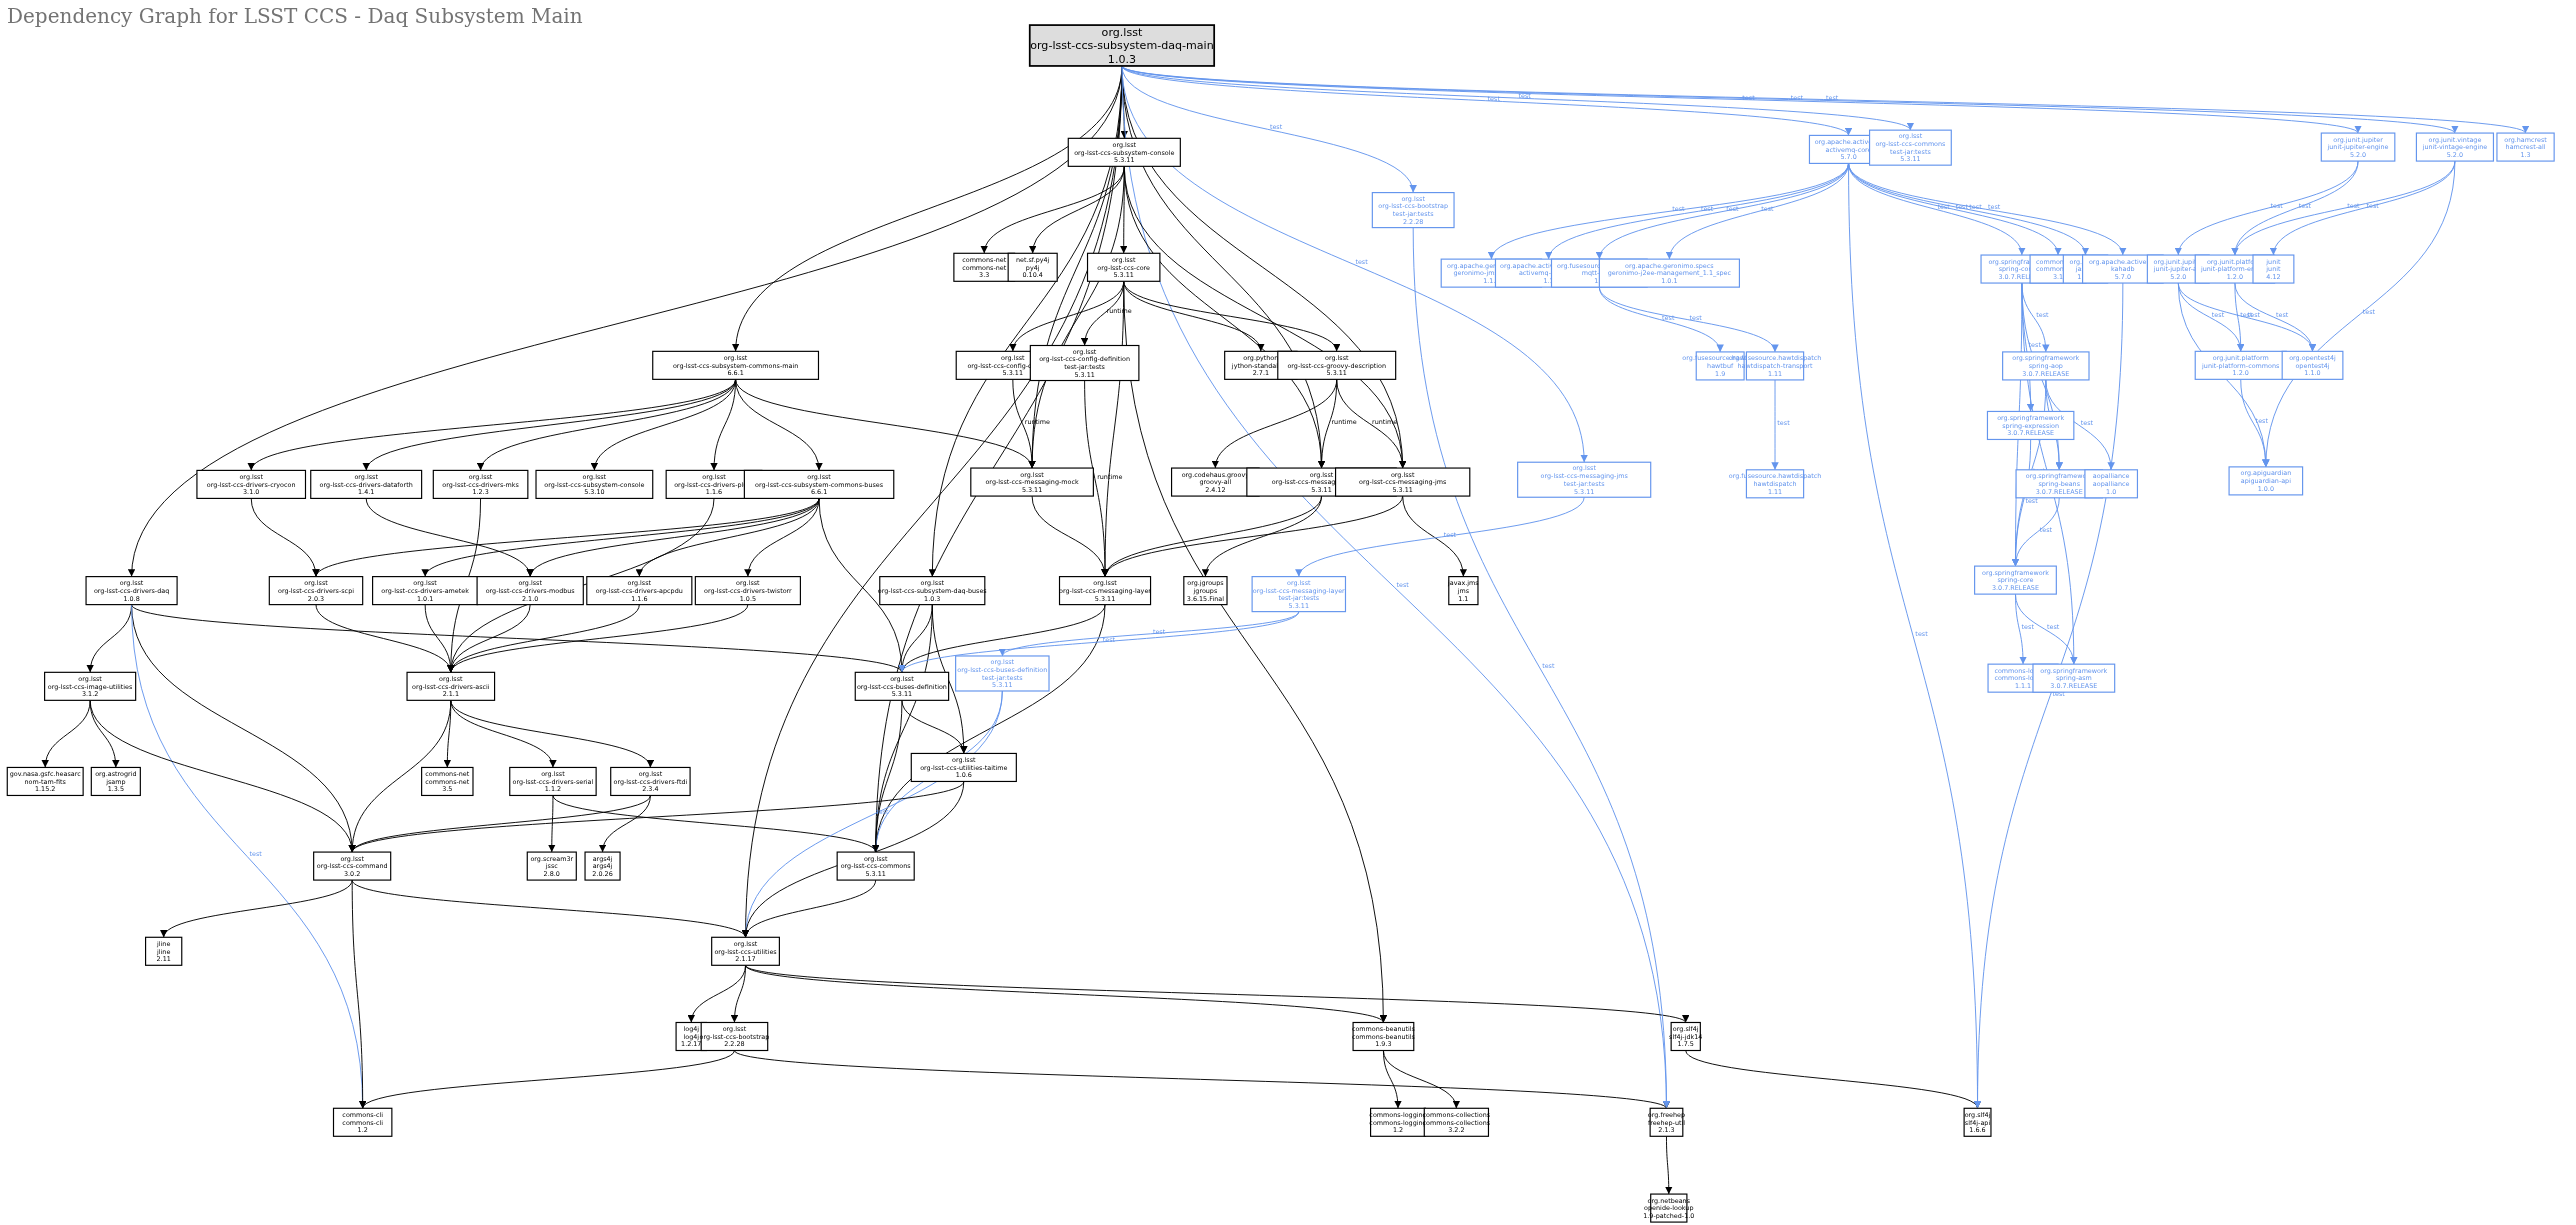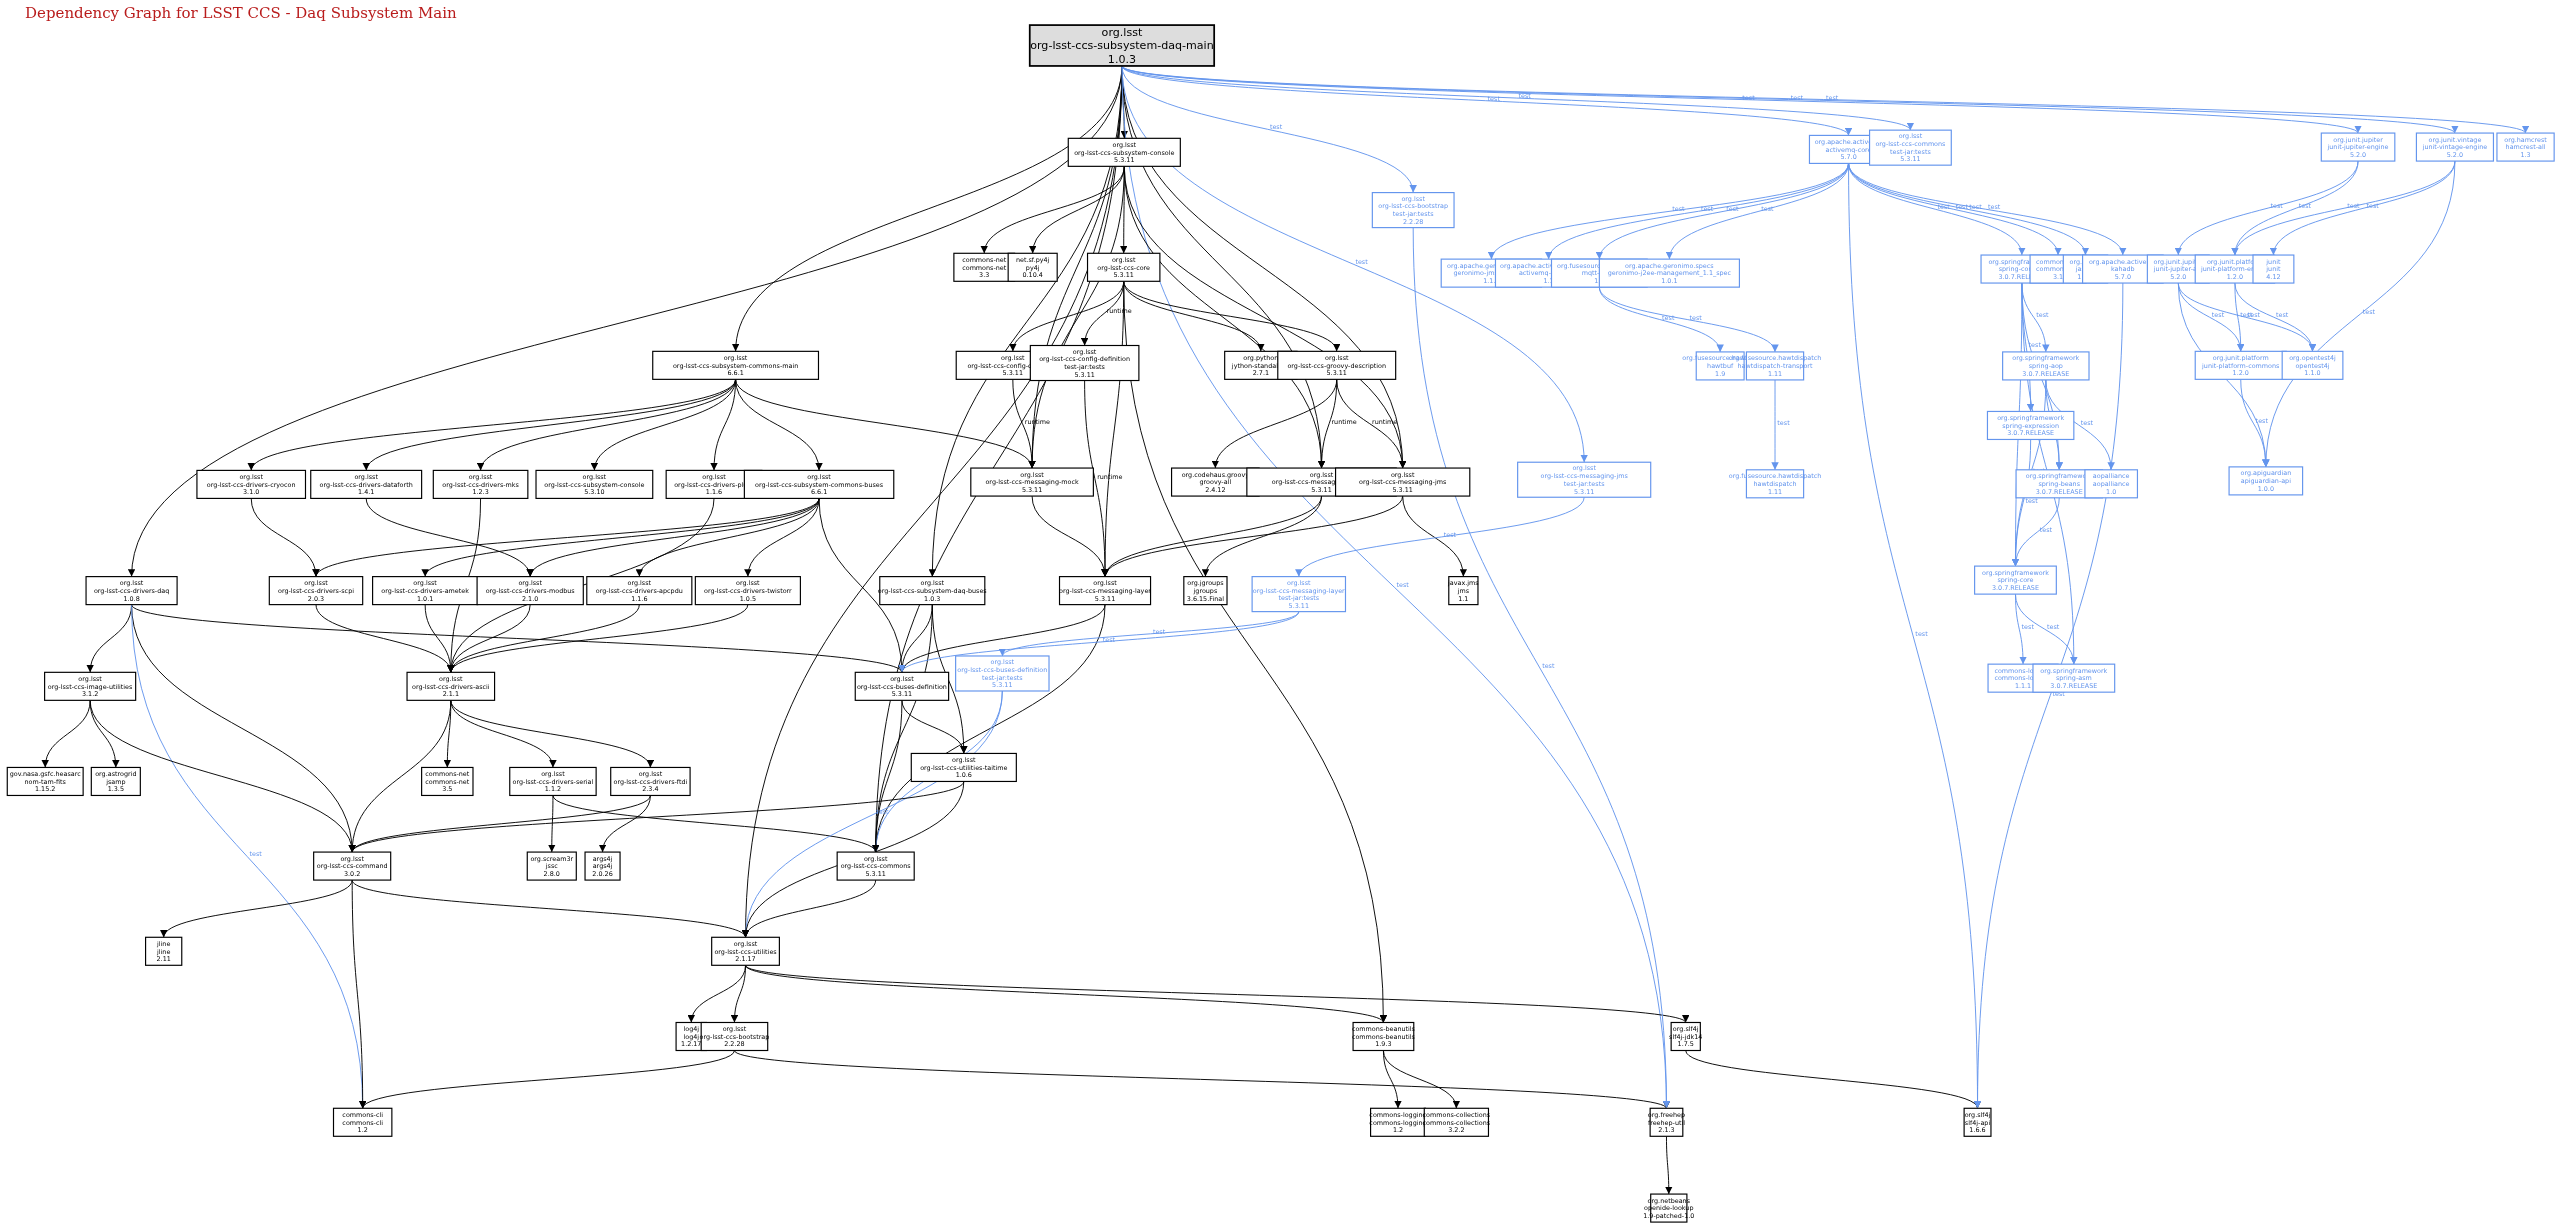--- a/index.html
+++ b/index.html
@@ -1,19 +1,19 @@
 <!DOCTYPE html>
 <html style="font-size:9.3px"><head>
 <meta charset="utf-8">
 <style>
   html, body { margin: 0; padding: 0; background: #ffffff; }
   body { width: 2576px; height: 1225px; overflow: hidden; position: relative; }
   #title {
-    position: absolute; left: 25px; top: 3.5px;
-    font-family: "DejaVu Serif", serif; font-size: 15px; color: #b91c1c;
+    position: absolute; left: 7px; top: 3.5px;
+    font-family: "DejaVu Serif", serif; font-size: 20px; color: #737373;
   }
   #graph { position: absolute; left: 0; top: 0; }
   .node rect { fill: #ffffff; stroke: #000; stroke-width: 2; }
   .node.root rect { fill: #dddddd; stroke-width: 3; }
   .node.test rect { stroke: #6495ed; stroke-width: 2; }
   .node text { font-family: "DejaVu Sans", sans-serif; font-size: 11px; fill: #000; text-anchor: middle; }
   .node.root text { font-size: 19px; }
   .node.test text { fill: #6495ed; }
   .edge { fill: none; stroke: #000; stroke-width: 1.6; }
   .edge.test { stroke: #6495ed; }

